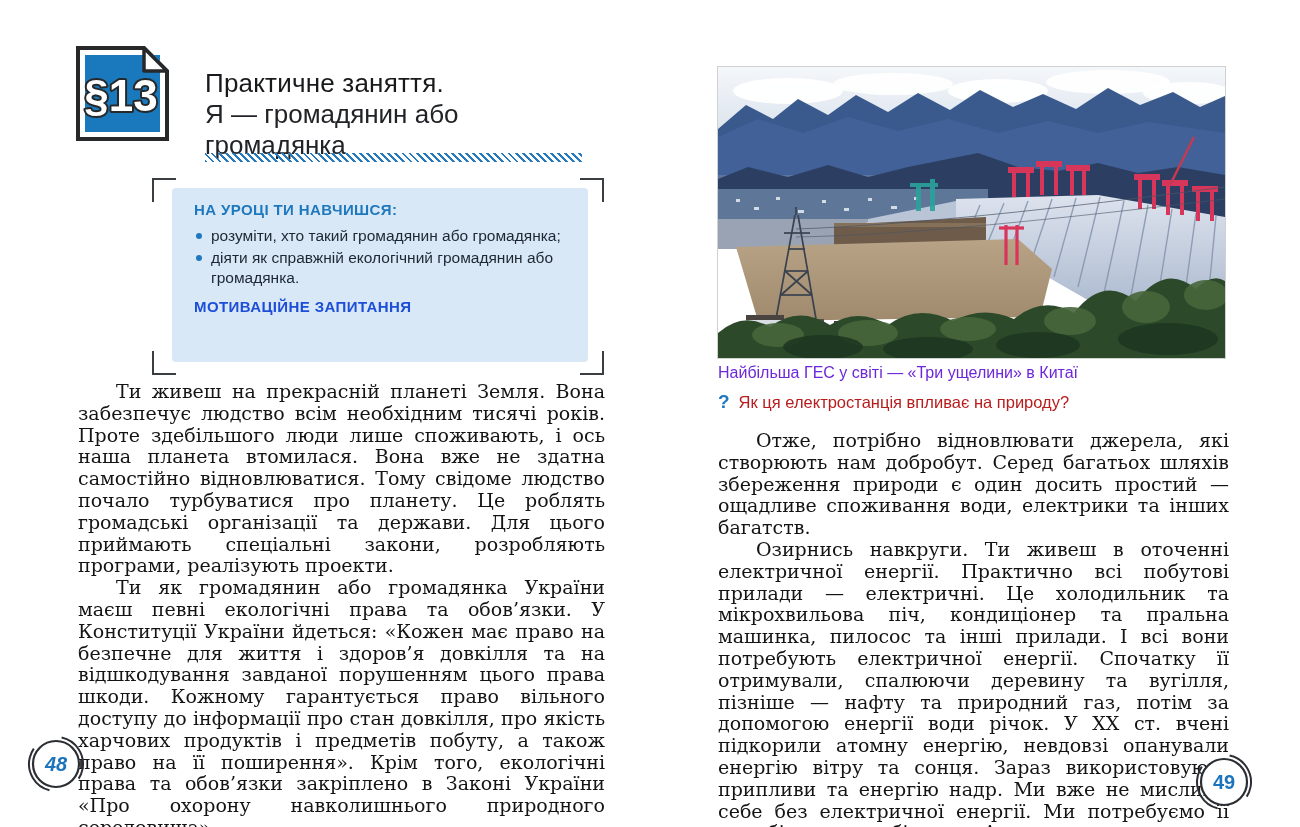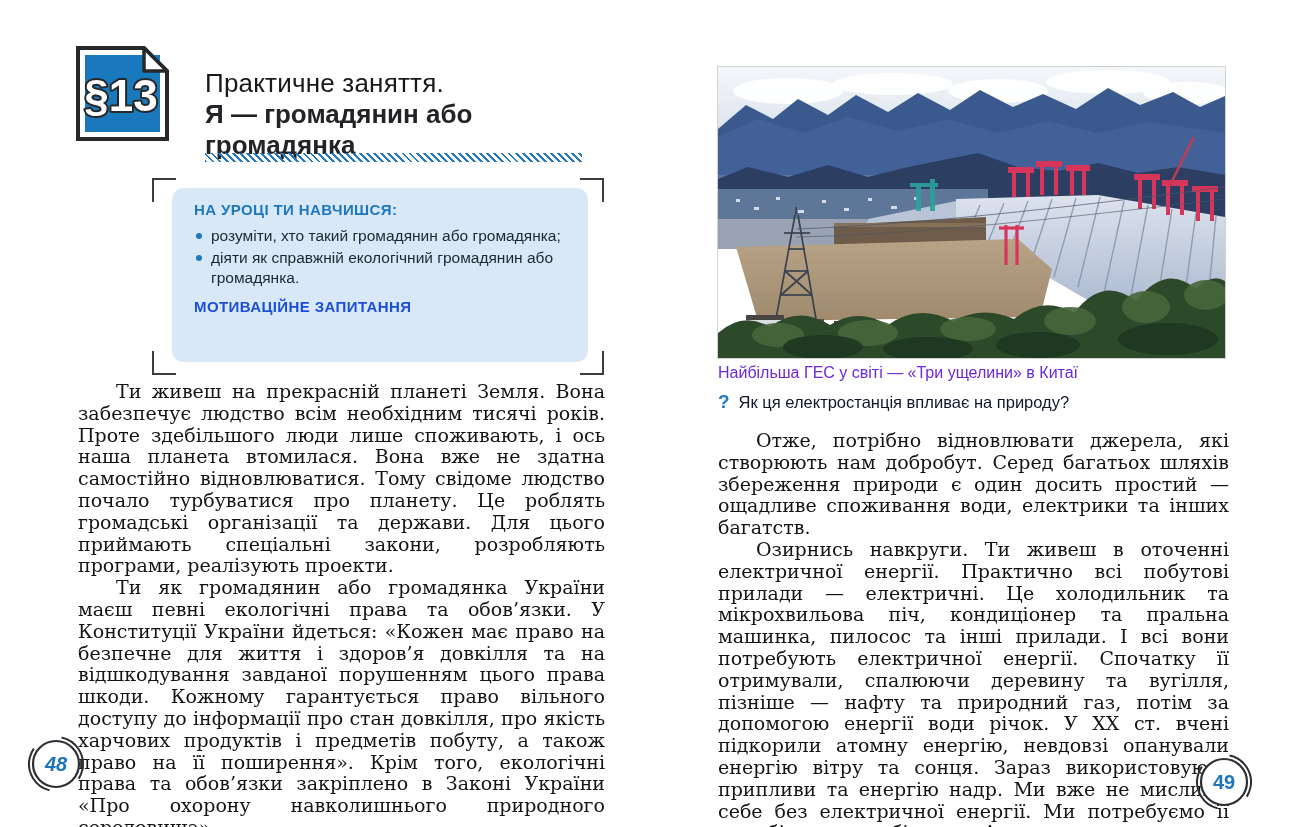--- a/index.html
+++ b/index.html
@@ -4,55 +4,55 @@
 <style>
   html,body{margin:0;padding:0;background:#ffffff;}
   .spread{
     position:relative;width:1300px;height:827px;background:#ffffff;overflow:hidden;
     font-family:"Liberation Sans",sans-serif;
   }
   
   .sec-badge{position:absolute;left:74px;top:44px;width:97px;height:99px;}
   .title-block{position:absolute;left:205px;top:68px;width:400px;color:#18191b;}
   .title-bold{font-size:26px;font-weight:normal;line-height:31px;letter-spacing:.2px;}
-  .title-rest{font-size:26px;font-weight:700;line-height:31px;width:330px;color:#212327;}
+  .title-rest{font-size:26px;font-weight:400;line-height:31px;width:330px;color:#212327;}
   .hatch{
     position:absolute;left:205px;top:153px;width:377px;height:9px;
     background:repeating-linear-gradient(45deg,#2679bd 0 2px,transparent 2px 5px);
   }
   
   .frame{position:absolute;left:152px;top:178px;width:452px;height:197px;}
   .corner{position:absolute;width:22px;height:22px;}
   .corner.tl{left:0;top:0;border-top:2.5px solid #3a3d42;border-left:2.5px solid #3a3d42;}
   .corner.tr{right:0;top:0;border-top:2.5px solid #3a3d42;border-right:2.5px solid #3a3d42;}
   .corner.bl{left:0;bottom:0;border-bottom:2.5px solid #3a3d42;border-left:2.5px solid #3a3d42;}
   .corner.br{right:0;bottom:0;border-bottom:2.5px solid #3a3d42;border-right:2.5px solid #3a3d42;}
   .learn-box{
     position:absolute;left:20px;top:10px;right:16px;bottom:13px;
-    background:#d9e8f6;border-radius:12px;padding:13px 22px;box-sizing:border-box;overflow:hidden;
+    background:#d9e8f6;border-radius:4px;padding:13px 22px;box-sizing:border-box;overflow:hidden;
   }
   .learn-heading{color:#1e78bf;font-weight:bold;font-size:15px;letter-spacing:.4px;margin:0 0 8px 0;}
   .bullet-row{position:relative;padding-left:17px;font-size:15.5px;line-height:20.5px;color:#1c2733;margin-bottom:1px;}
   .dot{position:absolute;left:2px;top:7px;width:6px;height:6px;border-radius:50%;background:#1e78bf;}
   .motiv-heading{color:#1d4ed8;font-weight:bold;font-size:15px;letter-spacing:.4px;margin:9px 0 6px 0;}
   
   .body-text{
     position:absolute;color:#141414;font-family:"DejaVu Serif","Liberation Serif",serif;
     font-size:19px;line-height:21.8px;text-align:justify;
   }
   .body-text p{margin:0;text-indent:38px;}
   .body-left{left:78px;top:381px;width:527px;}
   .body-right{left:718px;top:430px;width:511px;}
   
   .photo{position:absolute;left:718px;top:67px;width:507px;height:291px;outline:1px solid rgba(0,0,0,.18);}
   .photo svg{display:block;width:100%;height:100%;}
   .caption{position:absolute;left:718px;top:364px;width:512px;font-size:16px;color:#6d28d9;}
   .photo-q{position:absolute;left:718px;top:392px;width:512px;display:flex;gap:9px;align-items:baseline;}
   .qmark{color:#1e78bf;font-weight:bold;font-size:19px;line-height:20px;}
-  .qtext{font-size:16.5px;color:#0f172a;}
+  .qtext{font-size:16.5px;color:#b91c1c;}
   
   .pagenum{position:absolute;width:66px;height:66px;}
   .pagenum.left{left:23px;top:731px;font-style:italic;}
   .pagenum.right{left:1191px;top:749px;}
   .svg-num{font-family:"Liberation Sans",sans-serif;font-weight:bold;}
 </style>
 </head>
 <body>
 
 <div class="spread">

